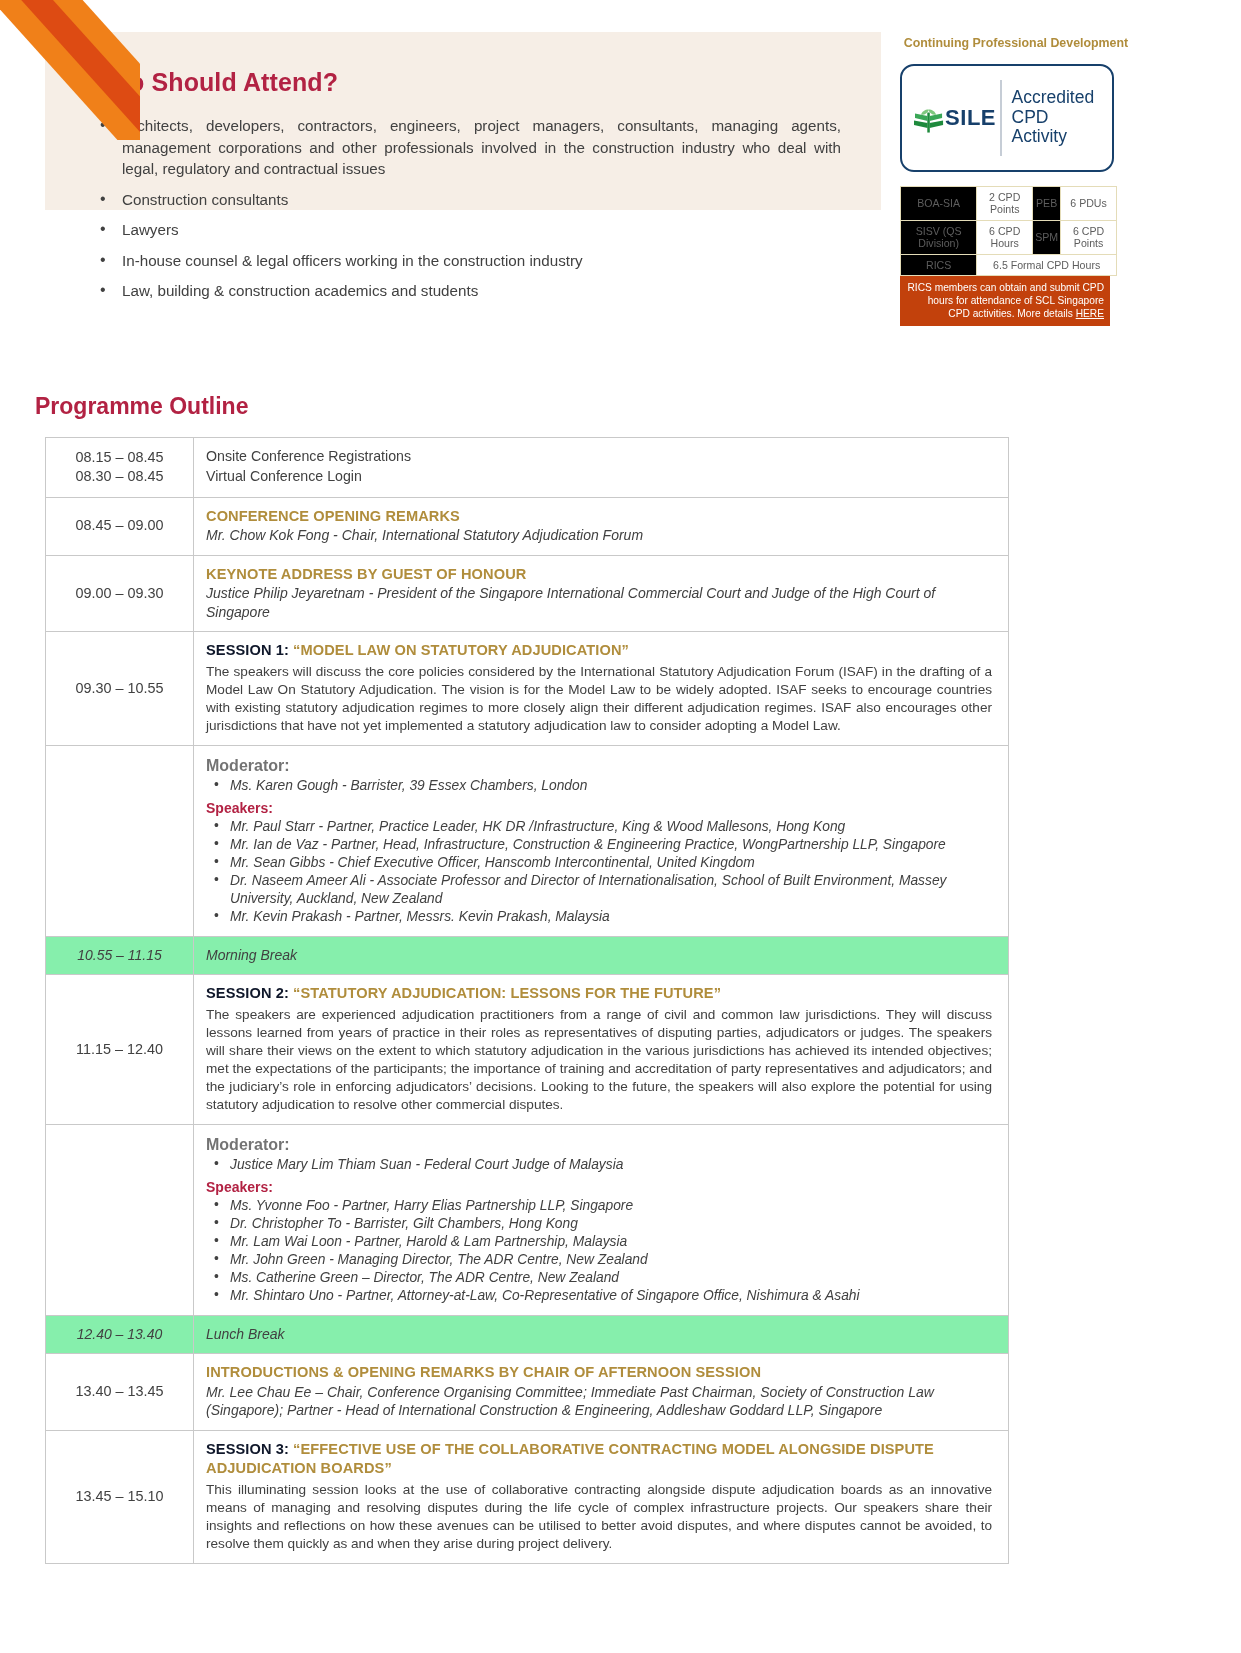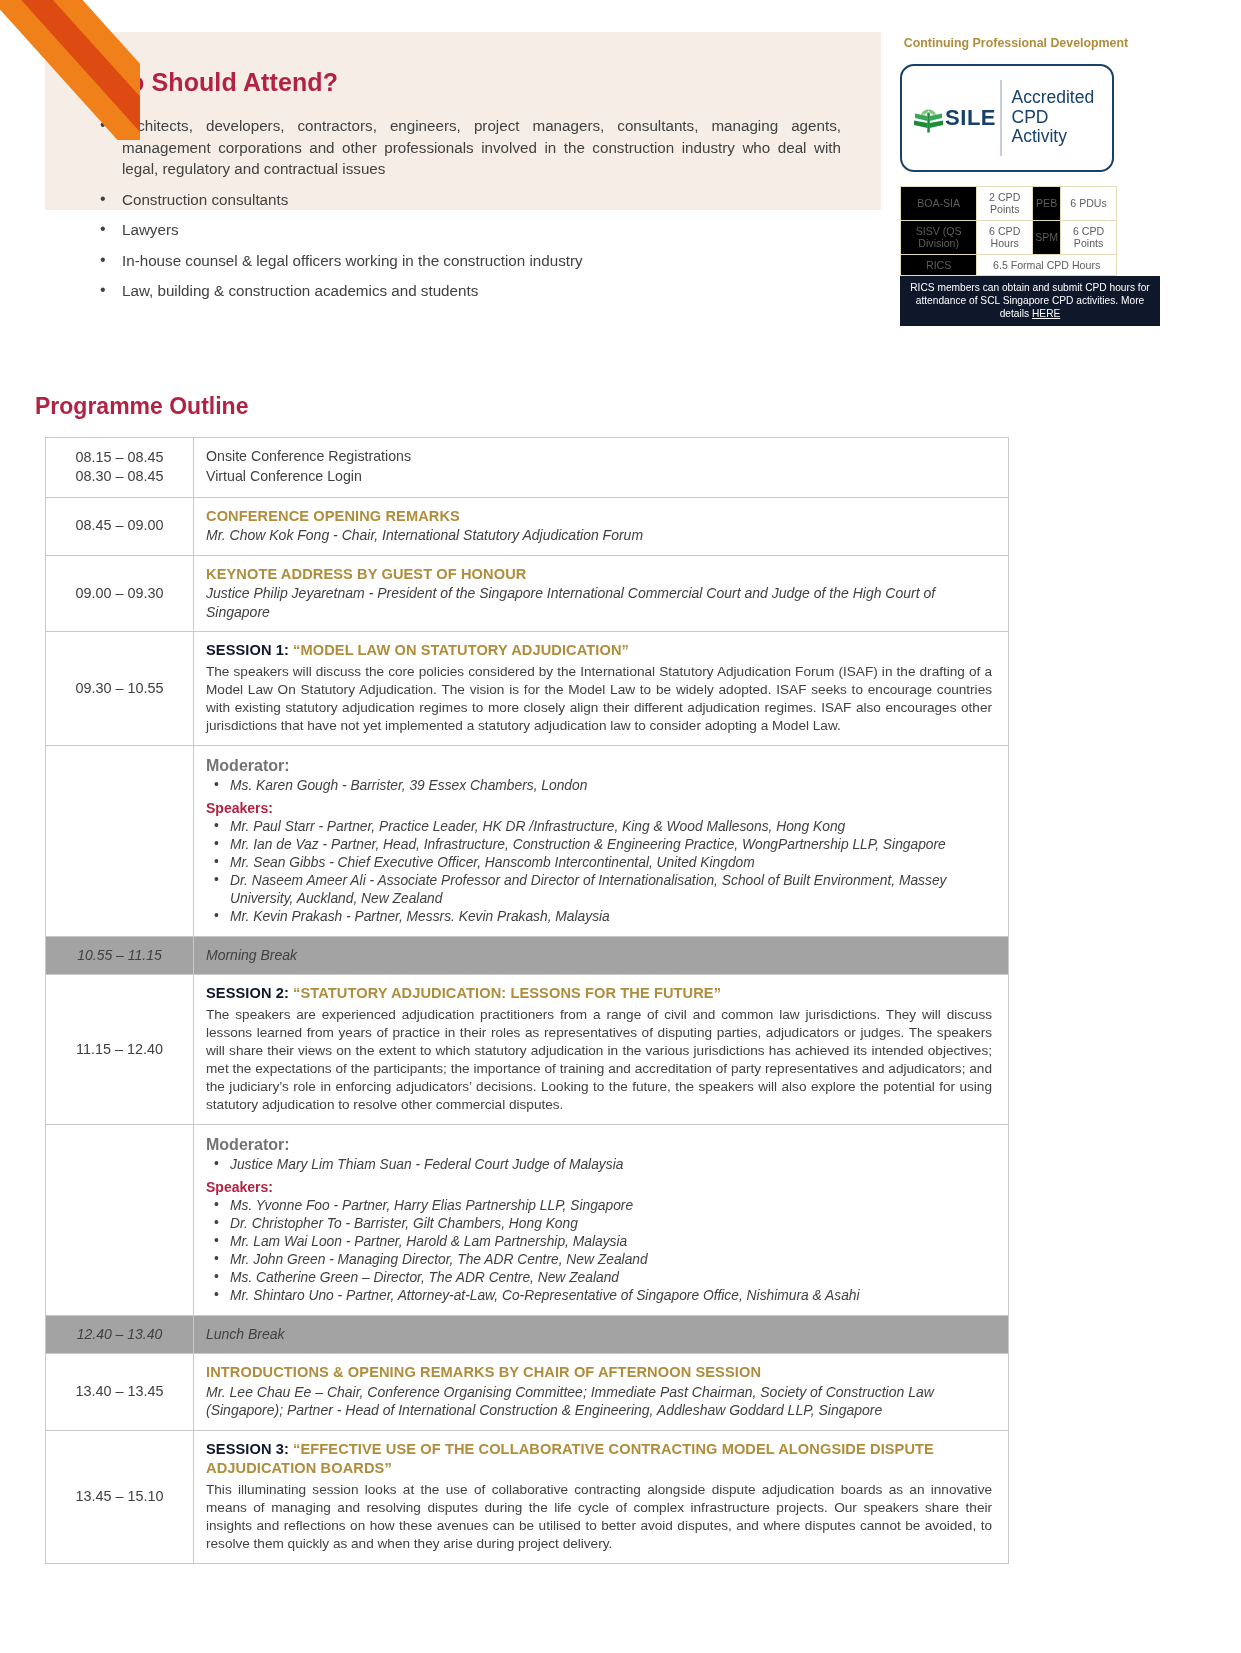--- a/index.html
+++ b/index.html
@@ -58,43 +58,43 @@
   .sile-div { width:1.5px; height:76px; background:#c6cdd6; margin:0 10px 0 4px; }
   .sile-right { text-align:left; color:#17406b; line-height:1.12; }
   .sile-right div { font-size:17.5px; font-weight:500; }
   .cpd-meta { font-size:12.4px; line-height:1.32; color:#414141; width:232px; }
 
   .cpd-table { border-collapse:collapse; width:217px; margin-top:14px; font-size:10.6px; color:#5d5d5d; }
   .cpd-table td { border:1px solid #e4dcb8; padding:4px 2px; text-align:center; line-height:1.18; }
   .cpd-table td.lbl { background:#000000; }
   .cpd-table td.val { background:#ffffff; }
   .cpd-note {
-    width:260px; background:#0f172a; color:#ffffff; font-size:10.2px;
-    line-height:1.28; padding:5px 6px 6px 6px; text-align:center;
+    width:210px; background:#c2410c; color:#ffffff; font-size:10.2px;
+    line-height:1.28; padding:5px 6px 6px 6px; text-align:right;
   }
   .cpd-note a { color:#fff; text-decoration:underline; }
 
   
   .prog-title {
     position:absolute; left:35px; top:374px;
     font-size:23px; font-weight:bold; color:#b22243;text-align:center;
   }
 
   table.prog {
     position:absolute; left:45px; top:437px; width:964px;
     border-collapse:collapse;
     table-layout:fixed;
   }
   table.prog td { border:1px solid #c9c9c9; vertical-align:middle; }
   td.time {
     width:148px; text-align:center; font-size:14.4px; color:#414141;
     line-height:1.36; padding:8px 4px;
   }
   td.body { padding:9px 16px 10px 12px; font-size:13.6px; line-height:1.33; }
-  tr.break td { background:#a3a3a3; font-style:italic;margin-top:24px; }
+  tr.break td { background:#86efac; font-style:italic;margin-top:24px; }
   tr.break td.time { font-size:14px; }
   tr.break td.body { font-size:14px; padding-left:12px; }
 
   .plain { font-size:14.2px; line-height:1.4; color:#414141; }
   .hdr { font-weight:bold; color:#b08d3c; font-size:14.6px; letter-spacing:.1px; }
   .hdr .black { color:#0f172a; }
   .sub { font-style:italic; font-size:14px; line-height:1.33; color:#414141; }
   .para { font-size:13.6px; line-height:1.32; text-align:justify; color:#414141; margin-top:2px; }
   .role-mod { color:#737373; font-weight:bold; font-size:16px; margin-bottom:1px; }
   .role-spk { color:#b22243; font-weight:bold; font-size:14px; margin:4px 0 1px 0; }

